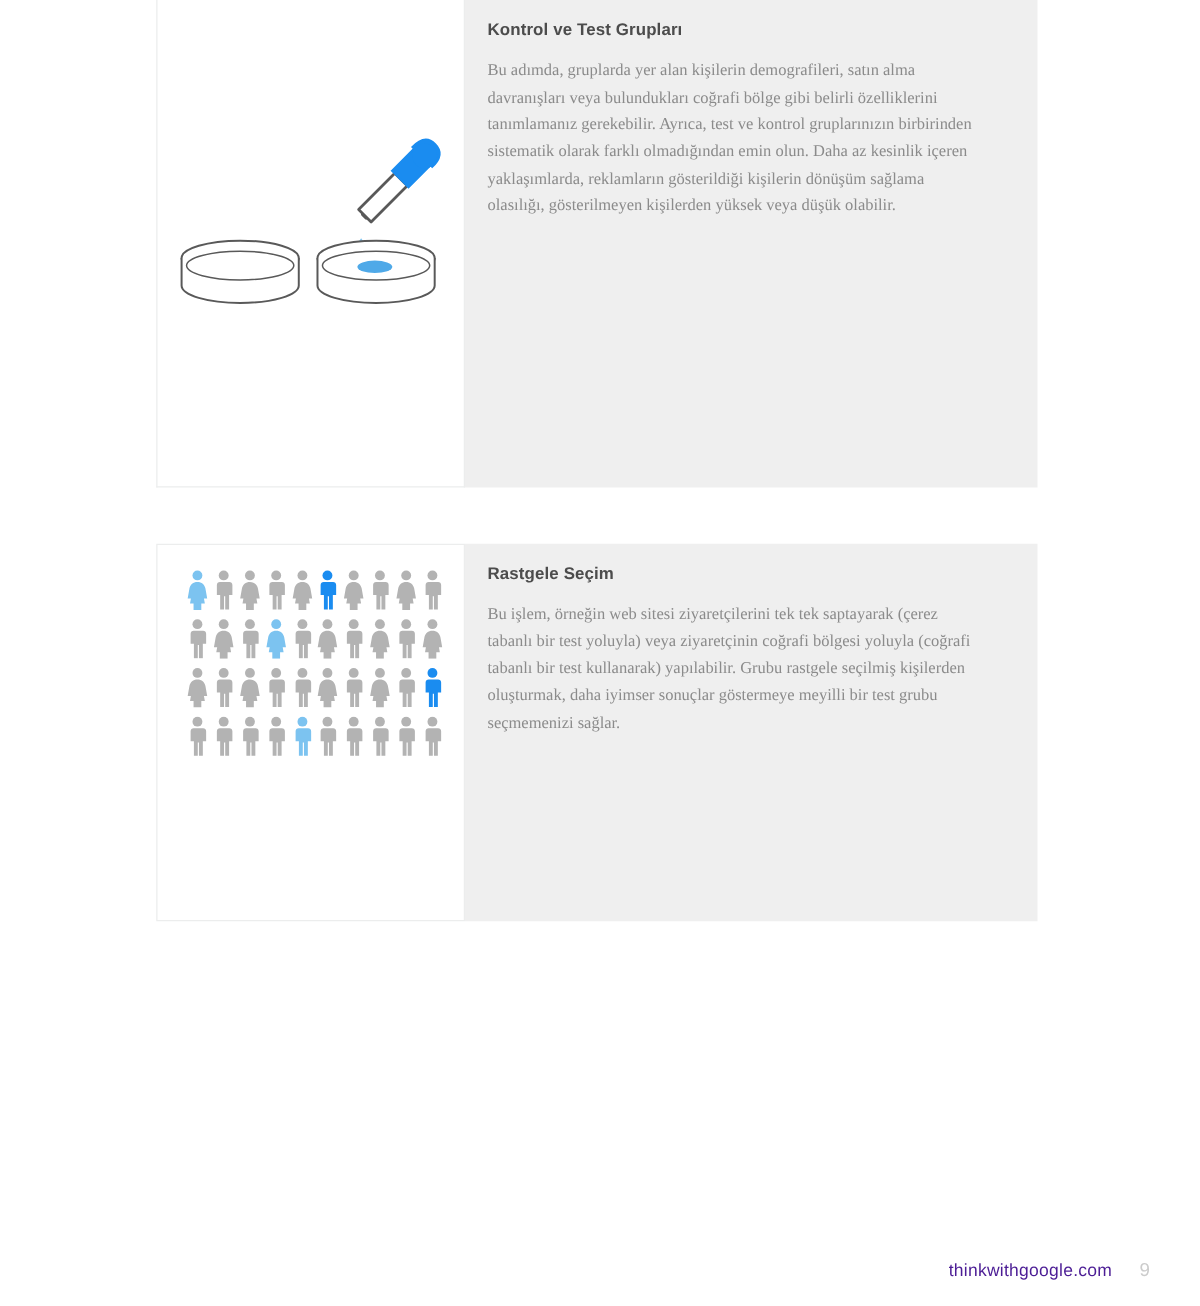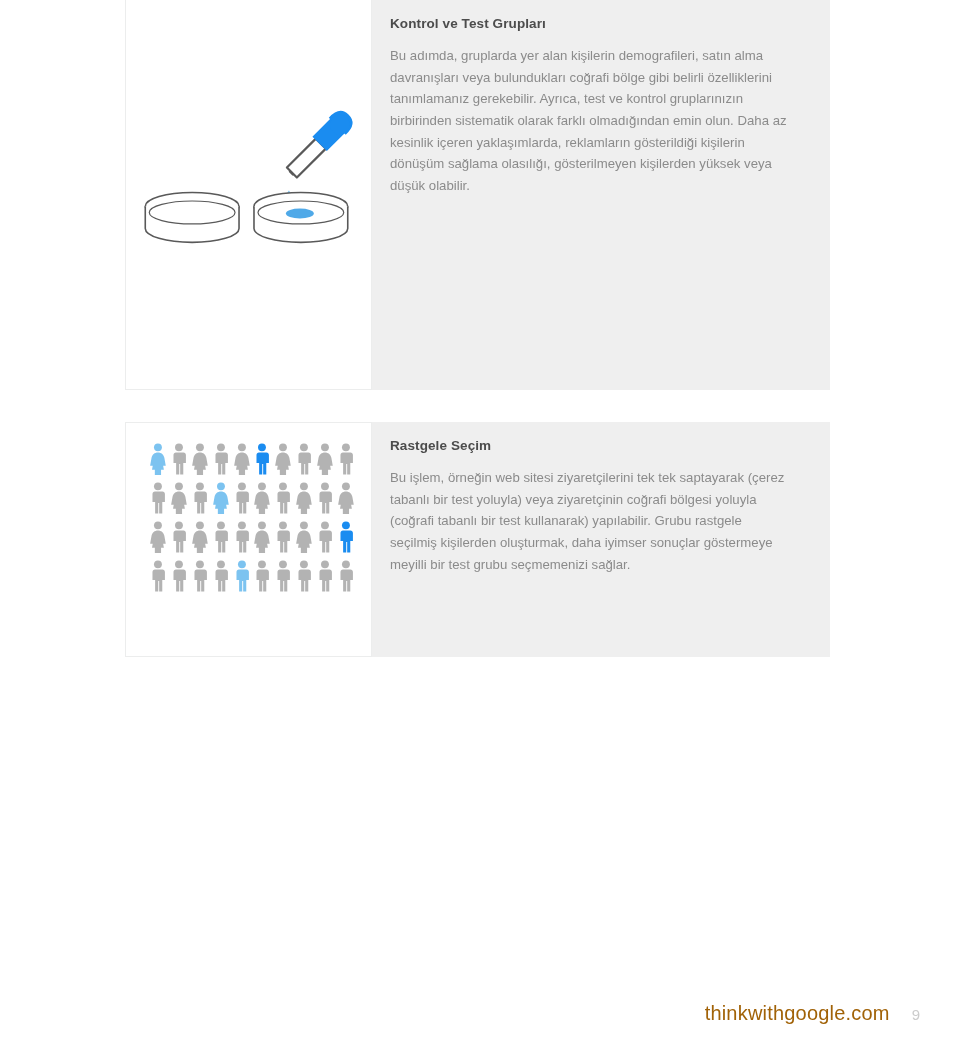--- a/index.html
+++ b/index.html
@@ -30,23 +30,23 @@
   }
 
   #section-control {
     left: 125px;
     top: 0px;
     width: 705px;
     height: 390px;
   }
   #section-random {
     left: 125px;
-    top: 422px;
+    top: 435px;
     width: 705px;
-    height: 235px;
+    height: 302px;
   }
 
   .illus-panel {
     width: 247px;
     background: #ffffff;
     border: 1px solid #eceded;
     border-top: none;
     box-sizing: border-box;
     position: relative;
     overflow: hidden;
@@ -74,34 +74,34 @@
 
   .para {
     font-size: 13.2px;
     color: #8b8b8b;
     line-height: 21.6px;
     margin: 0 0 20px 0;
     max-width: 400px;
   }
   .para:last-child { margin-bottom: 0; }
 
-  .para-tight { max-width: 398px; }
+  .para-tight { max-width: 398px; font-family: Liberation Serif, serif; }
 
   
   .footer {
     position: absolute;
     right: 40px;
     bottom: 20px;
     display: flex;
     align-items: baseline;
     gap: 22px;
   }
   .footer-brand {
-    font-size: 20px;
-    color: #a16207;
+    font-size: 14px;
+    color: #4c1d95;
     letter-spacing: 0.2px;
   }
   .footer-page {
     font-size: 15px;
     color: #cccccc;
   }
 
   
   .lab-illus {
     position: absolute;

